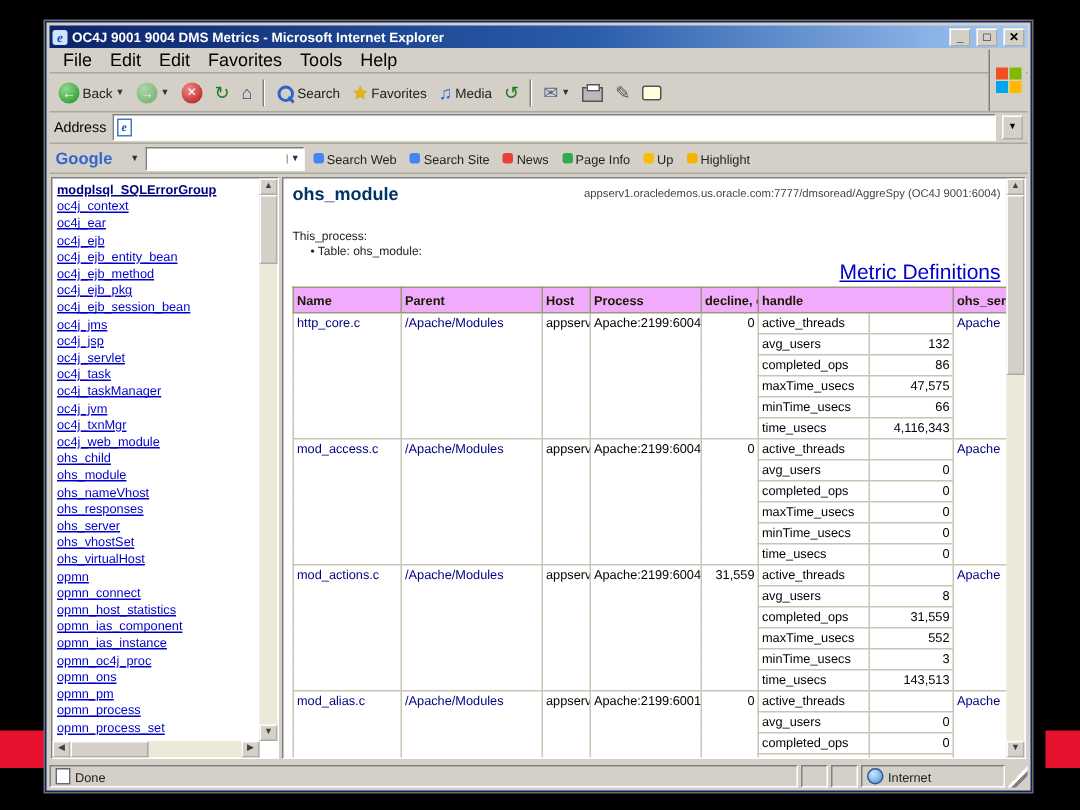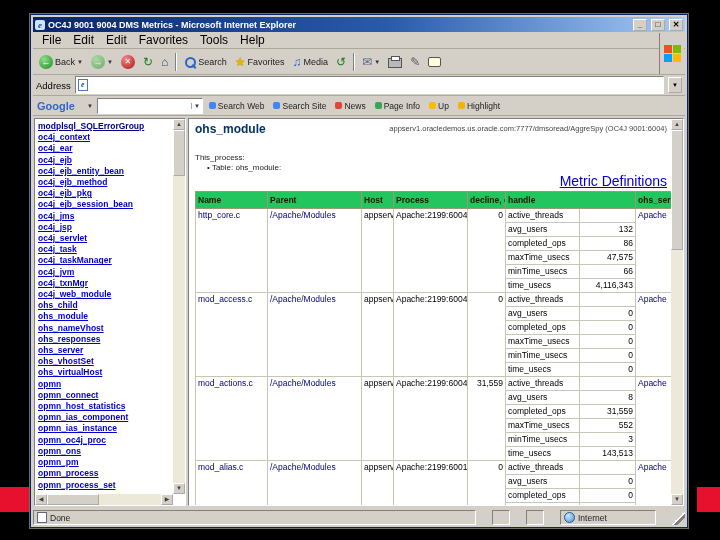--- a/index.html
+++ b/index.html
@@ -71,21 +71,21 @@
   .gcombo .dd{border-left:1px solid #aca899;padding:0 2px;}
   .gbtn{display:inline-flex;align-items:center;gap:2px;padding:1px 2px;white-space:nowrap;text-align:center;}
   .gdot{width:7px;height:7px;border-radius:2px;flex:none;}
 
   
   .content{flex:1;display:flex;gap:2px;padding:2px 1px;min-height:0;}
   .frame{background:#fff;border:1px solid;border-color:#808080 #fff #fff #808080;box-sizing:border-box;position:relative;overflow:hidden;}
   .sidebar-frame{width:152px;flex:none;}
   .sidebar-list{position:absolute;left:3px;top:2px;right:14px;bottom:13px;overflow:hidden;
     font-size:8.5px;line-height:11.2px;color:#0000cc;}
-  .slink{text-decoration:underline;white-space:nowrap;cursor:pointer;font-weight:bold;}
+  .slink{text-decoration:underline;white-space:nowrap;cursor:pointer;}
   .slink:first-child{color:#000080;font-weight:bold;}
   .main-frame{flex:1;display:flex;}
   .main-content{flex:1;min-width:0;padding:3px 2px 0 6px;overflow:hidden;font-size:8.5px;}
 
   
   .vscroll{position:absolute;right:0;top:0;width:12px;background:#ece9d8;display:flex;flex-direction:column;}
   .sidebar-frame .vscroll{bottom:11px;}
   .hscroll{position:absolute;left:0;bottom:0;right:12px;height:11px;background:#ece9d8;display:flex;}
   .sb-btn{width:12px;height:11px;background:#d4d0c8;border:1px outset #fff;box-sizing:border-box;
     font-size:6px;line-height:9px;text-align:center;color:#404040;flex:none;}
@@ -99,30 +99,30 @@
   .page-head{display:flex;justify-content:space-between;align-items:flex-start;}
   .page-title{font-weight:bold;font-size:12px;color:#003366;}
   .top-url{font-size:7.5px;color:#444;padding:2px 2px 0 0;max-width:300px;}
   .proc-line{font-size:8px;margin-top:17px;color:#222;}
   .table-line{font-size:8px;margin:1px 0 0 12px;color:#222;}
   .table-line::before{content:"• ";}
   .metric-defs{text-align:right;font-size:14px;margin:1px 2px 2px 0;}
   .metric-defs span{color:#0000cc;text-decoration:underline;cursor:pointer;}
 
   table.mtx{border-collapse:collapse;table-layout:fixed;width:482px;margin-top:1px;}
-  table.mtx th{background:#22c55e;border:1px solid #9a9a77;font-size:8.5px;text-align:left;
+  table.mtx th{background:#f0abfc;border:1px solid #9a9a77;font-size:8.5px;text-align:left;
     padding:2px 2px;color:#1a1a00;height:12px;overflow:hidden;white-space:nowrap;}
   table.mtx td{border:1px solid #c6c6b4;font-size:8.5px;padding:0 2px;height:13px;line-height:13px;
     vertical-align:top;overflow:hidden;white-space:nowrap;}
   td.c-name,td.c-parent{color:#000080;}
   td.num{text-align:right;}
   td.c-ohs{color:#000080;margin-left:46px;}
 
   
-  .statusbar{height:15px;display:flex;gap:16px;align-items:stretch;padding-top:2px;flex:none;font-size:8.5px;color:#222;}
+  .statusbar{height:15px;display:flex;gap:2px;align-items:stretch;padding-top:2px;flex:none;font-size:8.5px;color:#222;}
   .panel{border:1px solid;border-color:#808080 #fff #fff #808080;display:flex;align-items:center;gap:3px;padding:0 3px;box-sizing:border-box;}
   .p-main{flex:1;}
   .p-sm{width:18px;}
   .p-zone{width:96px;}
   .globe{width:9px;height:9px;border-radius:50%;background:radial-gradient(circle at 35% 30%,#cfe8ff,#4a90d9);border:1px solid #2a5a8a;flex:none;}
   .grip{width:13px;background:
     linear-gradient(135deg,transparent 50%,#fff 50%,#fff 60%,#808080 60%,#808080 72%,transparent 72%);}
   .tinydoc{width:8px;height:9px;background:#fff;border:1px solid #667;flex:none;}
 </style>
 </head>

